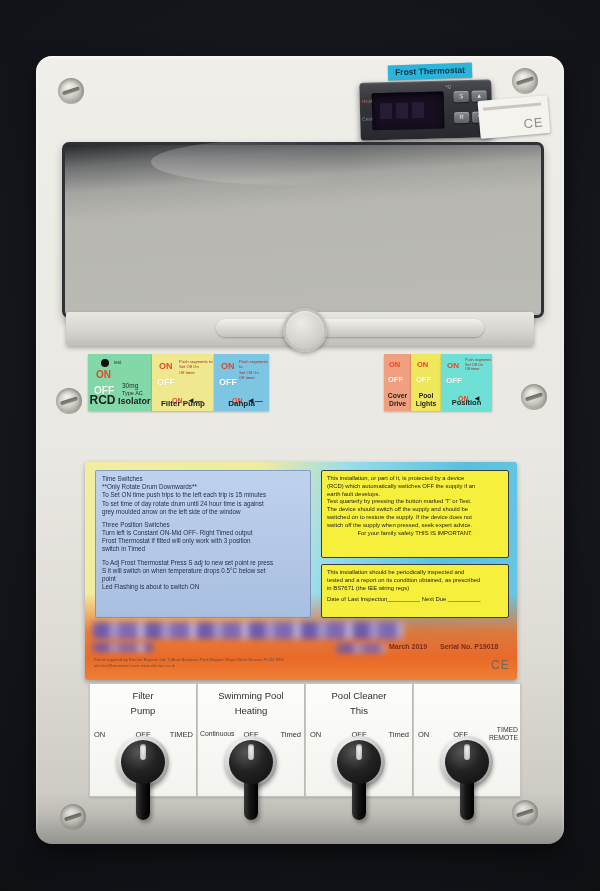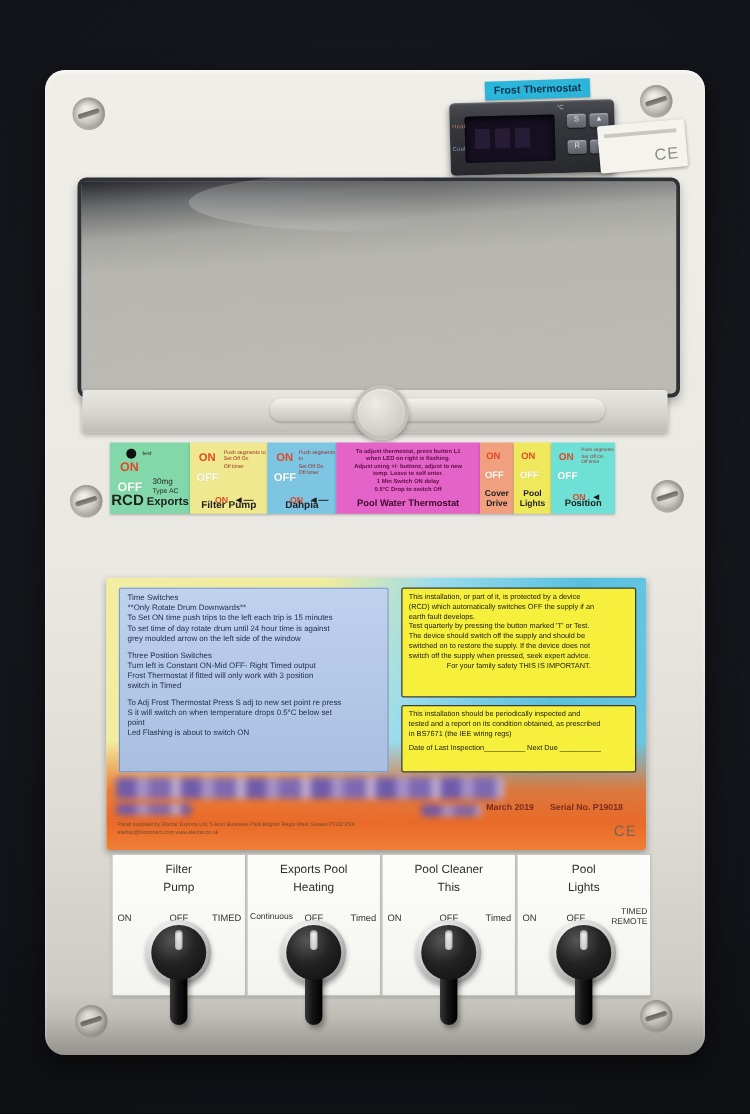--- a/index.html
+++ b/index.html
@@ -256,21 +256,21 @@
     <div class="circle"></div>
   </div>
 
   <div class="abs sticker" style="left:88px;width:64px;background:#82d8a8;">
     <div class="abs" style="left:13px;top:5px;width:8px;height:8px;border-radius:50%;background:#111;"></div>
     <div class="abs" style="left:26px;top:6px;font-size:4.5px;color:#333;">test</div>
     <div class="st-on" style="left:8px;top:15px;font-size:10px;">ON</div>
     <div class="st-off" style="left:6px;top:31px;font-size:10px;">OFF</div>
     <div class="abs" style="left:34px;top:28px;font-size:6.5px;color:#2a2a2a;">30mg</div>
     <div class="abs" style="left:34px;top:36px;font-size:5.5px;color:#2a2a2a;">Type AC</div>
-    <div class="st-title" style="font-size:9px;"><b style="font-size:12px;">RCD</b><span> Exports</span></div>
+    <div class="st-title" style="font-size:9px;"><b style="font-size:12px;">RCD</b><span> Isolator</span></div>
   </div>
 
   <div class="abs sticker" style="left:152px;width:62px;background:#efe88f;">
     <div class="st-on" style="left:7px;top:7px;font-size:9px;">ON</div>
     <div class="st-note" style="left:27px;top:5px;">Push segments to
 Set Off On
 Off timer</div>
     <div class="st-off" style="left:5px;top:23px;font-size:9px;">OFF</div>
     <div class="st-arrow" style="left:20px;top:35px;"><span class="a-on">ON</span> <span class="a-ar">◄—</span></div>
     <div class="st-title" style="font-size:8px;">Filter Pump</div>
@@ -279,29 +279,20 @@
   <div class="abs sticker" style="left:214px;width:55px;background:#7cc6e4;">
     <div class="st-on" style="left:7px;top:7px;font-size:9px;">ON</div>
     <div class="st-note" style="left:25px;top:5px;">Push segments to
 Set Off On
 Off timer</div>
     <div class="st-off" style="left:5px;top:23px;font-size:9px;">OFF</div>
     <div class="st-arrow" style="left:18px;top:35px;"><span class="a-on">ON</span> <span class="a-ar">◄—</span></div>
     <div class="st-title" style="font-size:8px;">Dahpia</div>
   </div>
 
-  <div class="abs sticker" style="left:269px;width:115px;background:#e463c9;">
-    <div class="abs" style="left:0;top:4px;width:100%;text-align:center;font-size:4.7px;line-height:1.3;color:#5c1040;font-weight:bold;white-space:pre-line;">To adjust thermostat, press button L1
-when LED on right is flashing.
-Adjust using +/- buttons, adjust to new
-temp. Leave to self enter.
-1 Min Switch ON delay
-0.5°C Drop to switch Off</div>
-    <div class="st-title" style="font-size:7.5px;color:#3a0a2a;">Pool Water Thermostat</div>
-  </div>
 
   <div class="abs sticker" style="left:384px;width:27px;background:#f09f7f;">
     <div class="st-on" style="left:5px;top:6px;font-size:7.5px;">ON</div>
     <div class="st-off" style="left:4px;top:21px;font-size:7.5px;">OFF</div>
     <div class="st-title" style="font-size:6.8px;">Cover
 Drive</div>
   </div>
 
   <div class="abs sticker" style="left:411px;width:30px;background:#f0e85c;">
     <div class="st-on" style="left:6px;top:6px;font-size:7.5px;">ON</div>
@@ -369,21 +360,21 @@
     <div class="pos" style="left:50%;transform:translateX(-50%);">OFF</div>
     <div class="pos" style="right:3px;">TIMED</div>
     <div class="knob">
       <div class="handle"></div>
       <div class="body"></div>
       <div class="slot"></div>
     </div>
   </div>
 
   <div class="abs plate" style="left:197px;">
-    <div class="ptitle">Exports Pool
+    <div class="ptitle">Swimming Pool
 Heating</div>
     <div class="pos" style="left:2px;font-size:6.8px;">Continuous</div>
     <div class="pos" style="left:50%;transform:translateX(-50%);">OFF</div>
     <div class="pos" style="right:3px;">Timed</div>
     <div class="knob">
       <div class="handle"></div>
       <div class="body"></div>
       <div class="slot"></div>
     </div>
   </div>
@@ -395,22 +386,20 @@
     <div class="pos" style="left:50%;transform:translateX(-50%);">OFF</div>
     <div class="pos" style="right:3px;">Timed</div>
     <div class="knob">
       <div class="handle"></div>
       <div class="body"></div>
       <div class="slot"></div>
     </div>
   </div>
 
   <div class="abs plate" style="left:413px;">
-    <div class="ptitle">Pool
-Lights</div>
     <div class="pos" style="left:4px;">ON</div>
     <div class="pos" style="left:44%;transform:translateX(-50%);">OFF</div>
     <div class="pos right2" style="right:2px;font-size:6.8px;">TIMED
 REMOTE</div>
     <div class="knob">
       <div class="handle"></div>
       <div class="body"></div>
       <div class="slot"></div>
     </div>
   </div>

